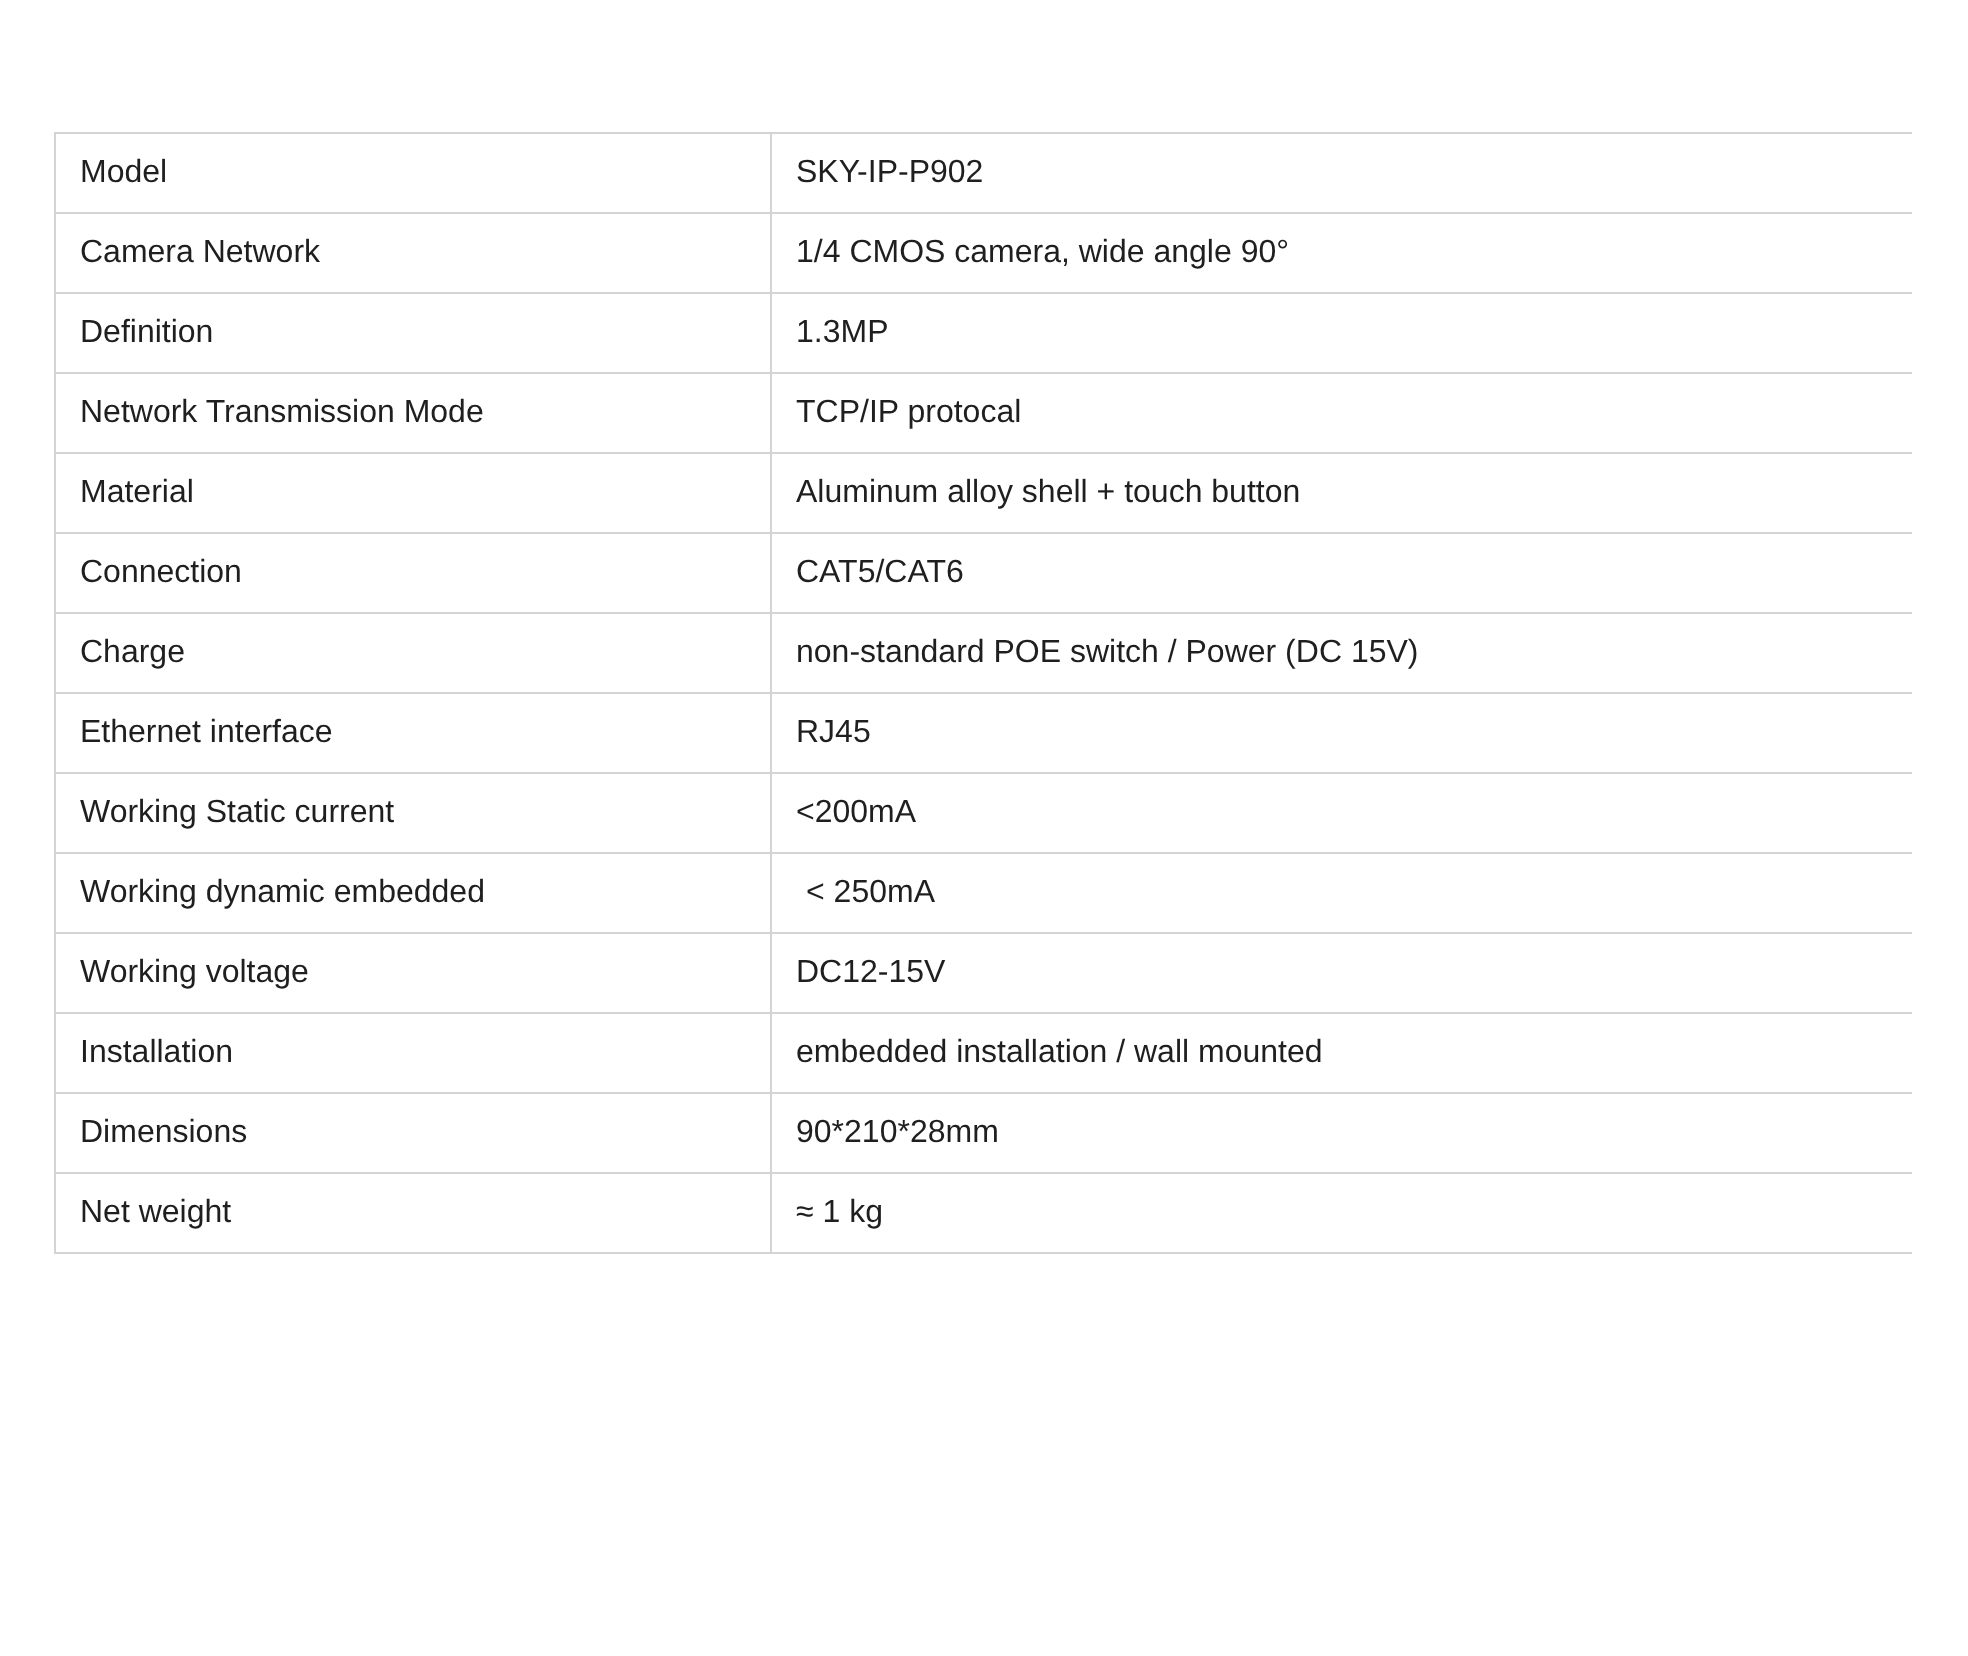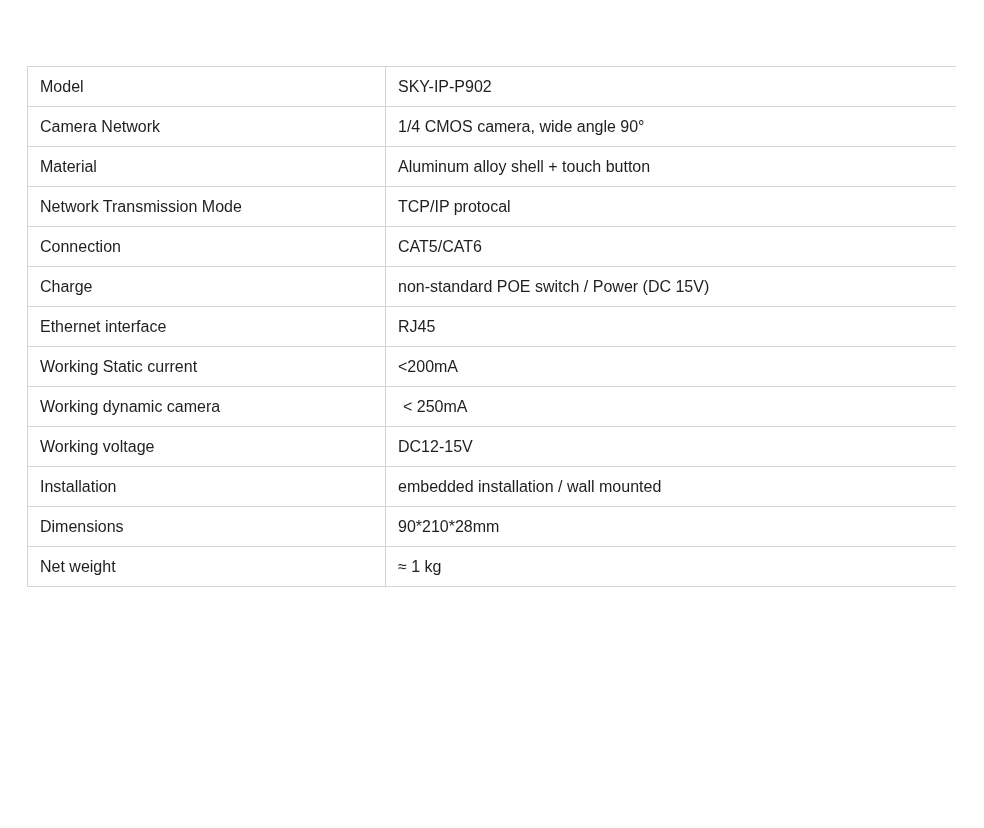--- a/index.html
+++ b/index.html
@@ -55,45 +55,49 @@
 
     <tr>
           <td class="label-cell">Model</td>
           <td class="value-cell">SKY-IP-P902</td>
         </tr>
         <tr>
           <td class="label-cell">Camera Network</td>
           <td class="value-cell">1/4 CMOS camera, wide angle 90°</td>
         </tr>
         <tr>
-          <td class="label-cell">Material</td>
-          <td class="value-cell">Aluminum alloy shell + touch button</td>
+          <td class="label-cell">Definition</td>
+          <td class="value-cell">1.3MP</td>
         </tr>
         <tr>
           <td class="label-cell">Network Transmission Mode</td>
           <td class="value-cell">TCP/IP protocal</td>
+        </tr>
+        <tr>
+          <td class="label-cell">Material</td>
+          <td class="value-cell">Aluminum alloy shell + touch button</td>
         </tr>
         <tr>
           <td class="label-cell">Connection</td>
           <td class="value-cell">CAT5/CAT6</td>
         </tr>
         <tr>
           <td class="label-cell">Charge</td>
           <td class="value-cell">non-standard POE switch / Power (DC 15V)</td>
         </tr>
         <tr>
           <td class="label-cell">Ethernet interface</td>
           <td class="value-cell">RJ45</td>
         </tr>
         <tr>
           <td class="label-cell">Working Static current</td>
           <td class="value-cell">&lt;200mA</td>
         </tr>
         <tr>
-          <td class="label-cell">Working dynamic camera</td>
+          <td class="label-cell">Working dynamic embedded</td>
           <td class="value-cell indent-slight">&lt; 250mA</td>
         </tr>
         <tr>
           <td class="label-cell">Working voltage</td>
           <td class="value-cell">DC12-15V</td>
         </tr>
         <tr>
           <td class="label-cell">Installation</td>
           <td class="value-cell">embedded installation / wall mounted</td>
         </tr>

